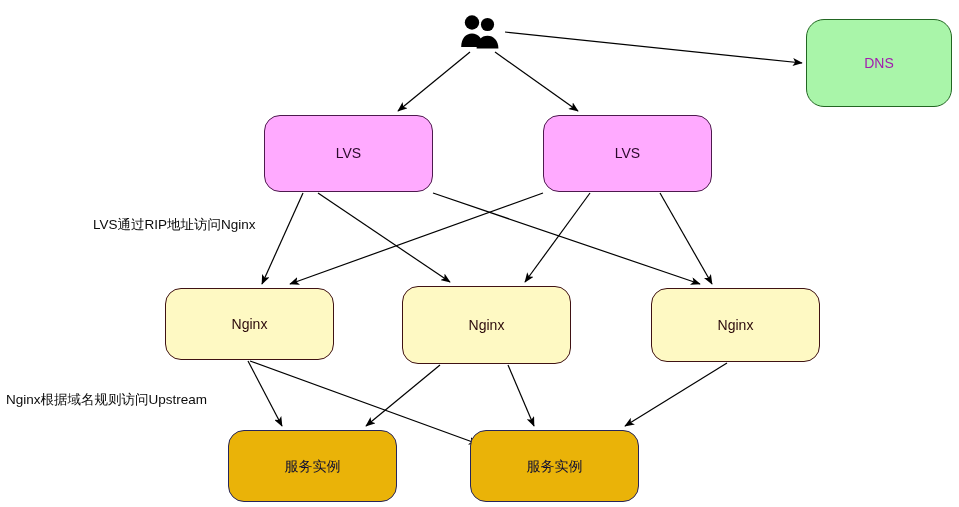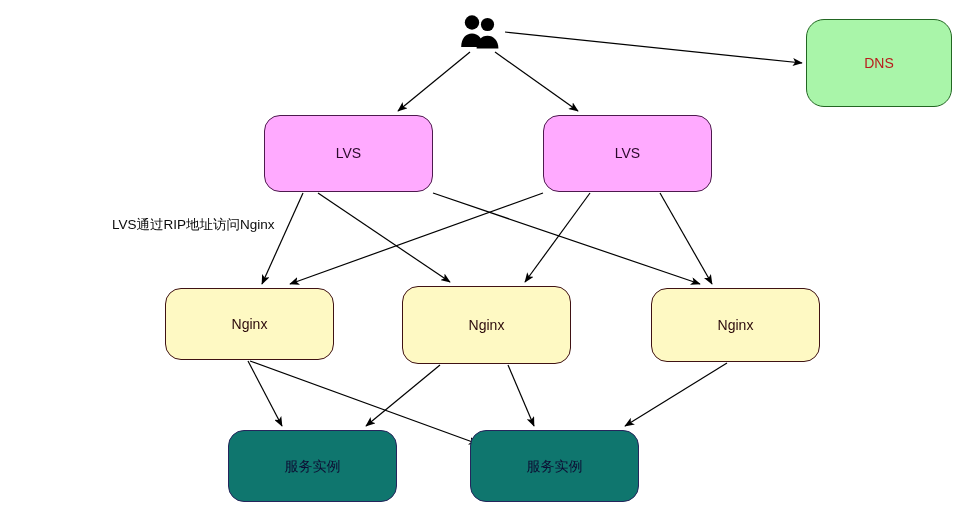--- a/index.html
+++ b/index.html
@@ -42,29 +42,29 @@
     color: #2b0a2b;
     font-size: 14px;
   }
   .node-nginx {
     background: #fef9c3;
     border: 1px solid #3f1214;
     color: #2b0a0b;
     font-size: 14px;
   }
   .node-service {
-    background: #0f766e;
+    background: #eab308;
     border: 1px solid #25255c;
     color: #0d0d33;
     font-size: 14px;
   }
   .node-dns {
     background: #a9f5a9;
     border: 1px solid #226622;
-    color: #b91c1c;
+    color: #a21caf;
     font-size: 14px;
     border-radius: 18px;
   }
   .edge-label {
     position: absolute;
     font-size: 13.5px;
     color: #0b0b0b;
     white-space: nowrap;
     line-height: 1.2;
   }
@@ -141,16 +141,17 @@
 
   <div class="node node-service" style="left:228px; top:430px; width:169px; height:72px;">
     <span>服务实例</span>
   </div>
 
   <div class="node node-service" style="left:470px; top:430px; width:169px; height:72px;">
     <span>服务实例</span>
   </div>
 
 
-  <div class="edge-label" style="left:112px; top:217px;">LVS通过RIP地址访问Nginx</div>
+  <div class="edge-label" style="left:93px; top:217px;">LVS通过RIP地址访问Nginx</div>
 
+  <div class="edge-label" style="left:6px; top:392px;">Nginx根据域名规则访问Upstream</div>
 
 </div>
 
 </body></html>

